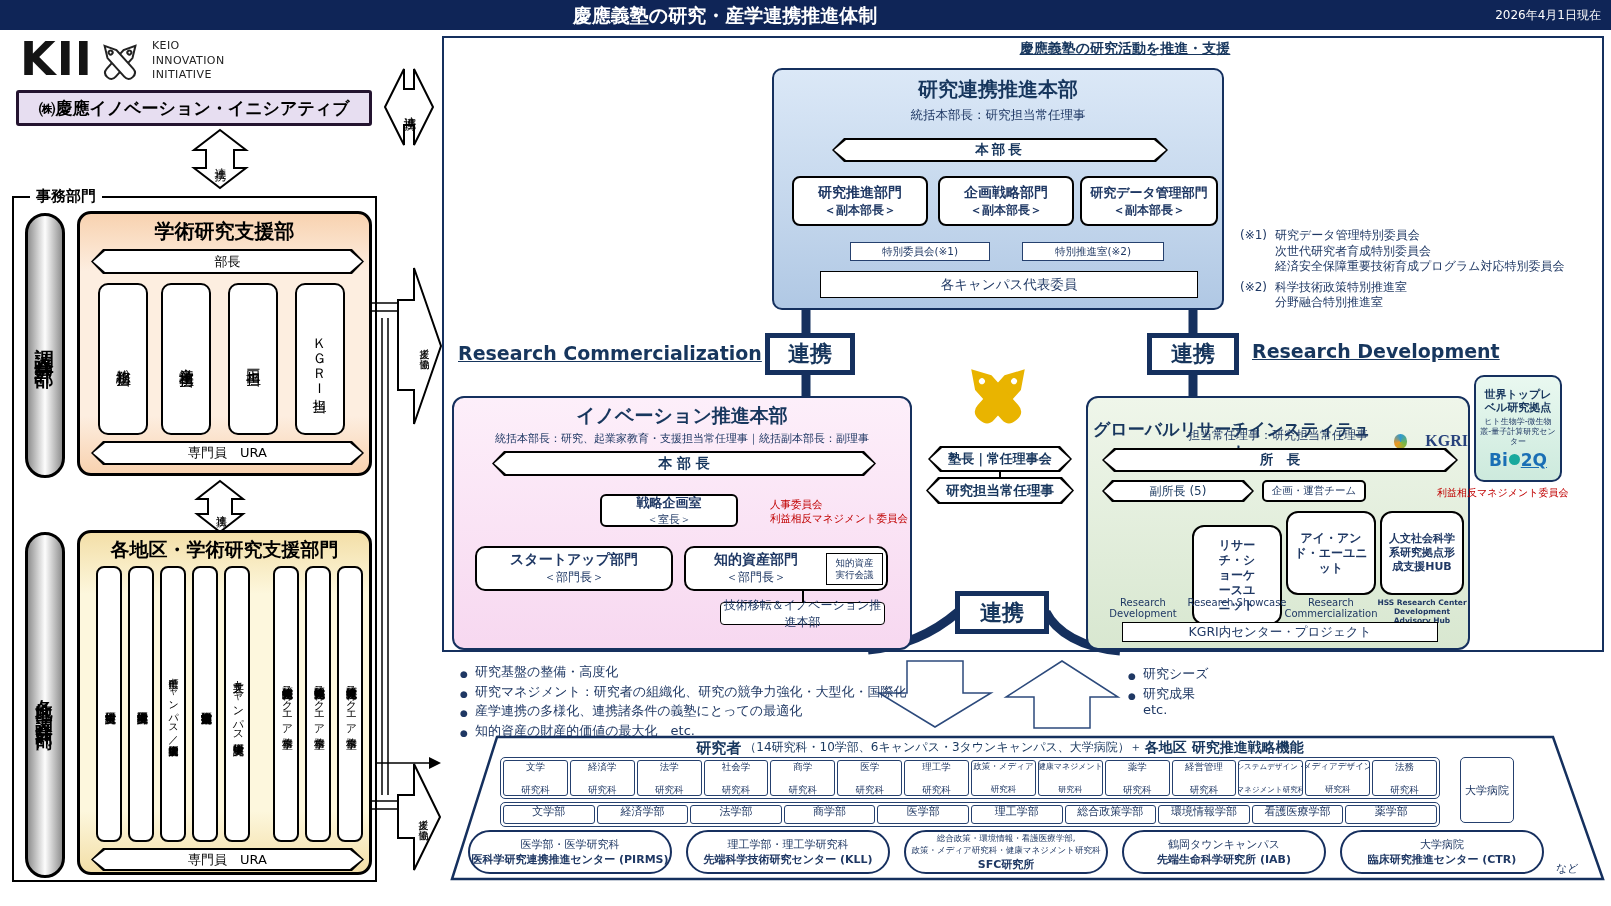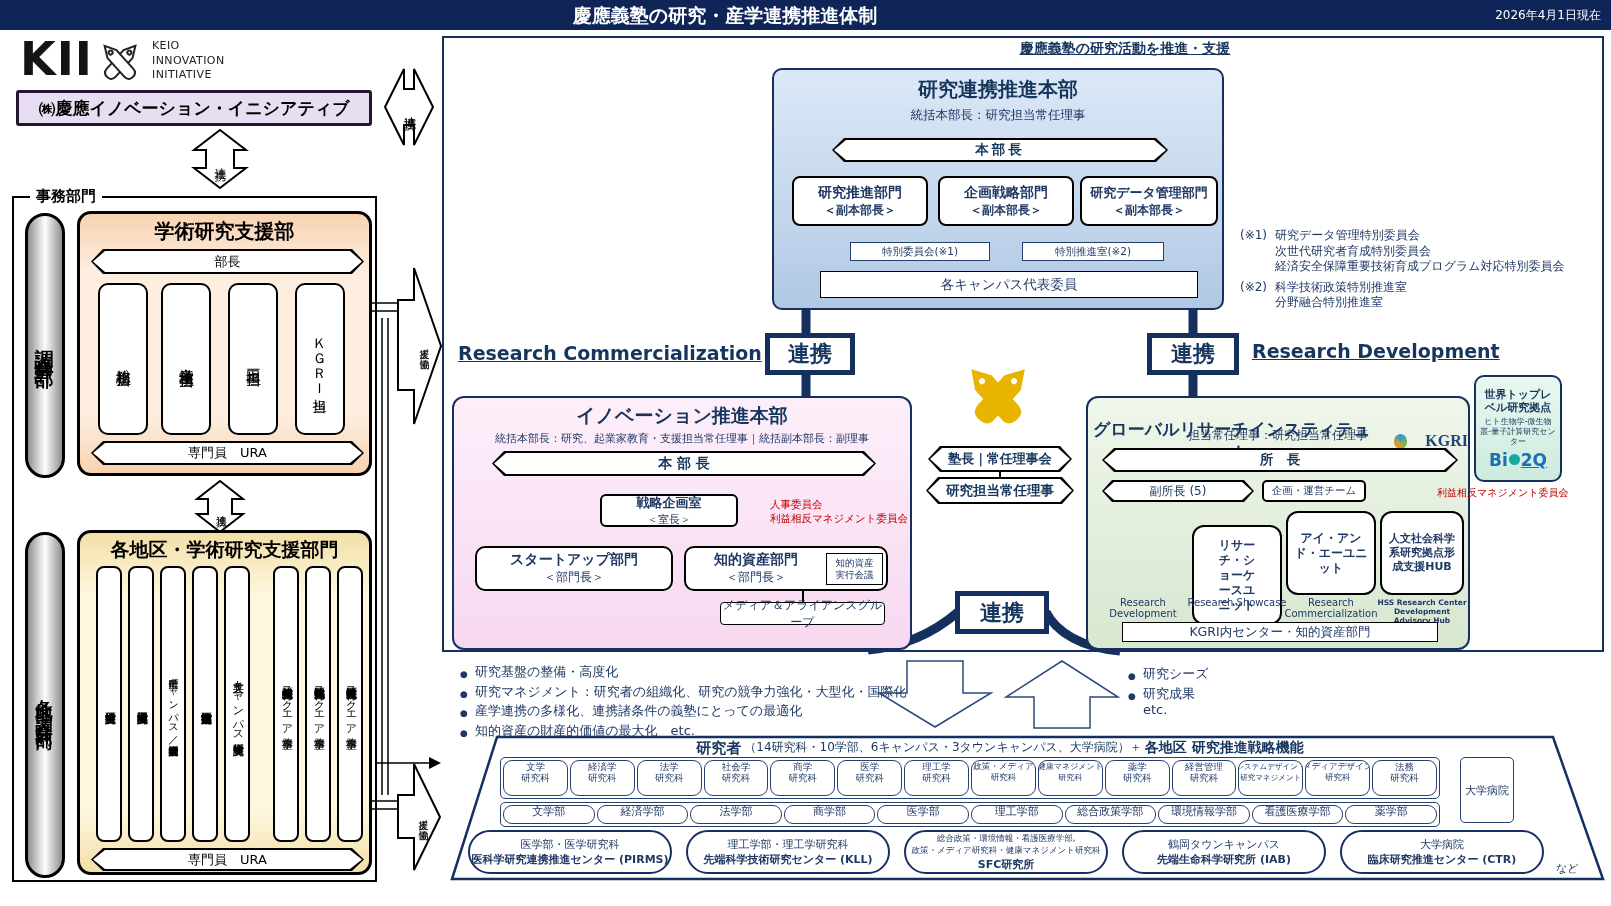--- a/index.html
+++ b/index.html
@@ -8,21 +8,21 @@
 .a{position:absolute}
 .cc{display:flex;align-items:center;justify-content:center;text-align:center}
 .col{display:flex;flex-direction:column;align-items:center;justify-content:center;text-align:center}
 .vt{writing-mode:vertical-rl;text-orientation:upright;letter-spacing:1px}
 .bold{font-weight:bold}
 .red{color:#c00000}
 .hex{--n:12px;clip-path:polygon(var(--n) 0,calc(100% - var(--n)) 0,100% 50%,calc(100% - var(--n)) 100%,var(--n) 100%,0 50%);background:#000}
 .hex>div{position:absolute;inset:2px;background:#fff;clip-path:polygon(var(--n) 0,calc(100% - var(--n)) 0,100% 50%,calc(100% - var(--n)) 100%,var(--n) 100%,0 50%);display:flex;align-items:center;justify-content:center;text-align:center}
 .wb{background:#fff;border:2px solid #000;border-radius:8px}
 .rk{background:#fff;border:5px solid #15305e;color:#17365d;font-size:22px;font-weight:bold;display:flex;align-items:center;justify-content:center;z-index:3}
-.cell{border:1px solid #25406e;border-radius:9px;background:#fff;display:flex;flex-direction:column;align-items:center;justify-content:flex-start;text-align:center;flex:1;line-height:11px;font-size:9.5px;color:#1f3864;overflow:hidden;white-space:nowrap}
+.cell{border:1px solid #25406e;border-radius:3px;background:#fff;display:flex;flex-direction:column;align-items:center;justify-content:space-between;text-align:center;flex:1;line-height:11px;font-size:9.5px;color:#1f3864;overflow:hidden;white-space:nowrap}
 .rowbox{border:1.5px solid #25406e;border-radius:5px;background:#fff;display:flex;gap:2px;padding:2px}
 .oval{border:2px solid #17305f;border-radius:24px;background:#fff;display:flex;flex-direction:column;align-items:center;justify-content:center;text-align:center;color:#1f3864}
 ul{list-style:none}
 li{position:relative;padding-left:15px}
 li::before{content:"●";position:absolute;left:0;font-size:9px;top:3px}
 </style>
 </head>
 <body>
 
 <div id="page">
@@ -267,21 +267,21 @@
       <div class="a col" style="left:4px;top:0;width:132px;height:100%">
         <div class="bold" style="font-size:14px">知的資産部門</div>
         <div style="font-size:12px">＜部門長＞</div>
       </div>
       <div class="a col" style="left:140px;top:5px;width:57px;height:32px;border:1px solid #000;font-size:9.5px;line-height:12px">
         <div>知的資産</div>
         <div>実行会議</div>
       </div>
     </div>
     <div class="a" style="left:348px;top:193px;width:2px;height:11px;background:#000"></div>
-    <div class="a cc" style="left:266px;top:204px;width:165px;height:23px;background:#fff;border:1.5px solid #000;border-radius:4px;font-size:12px">メディア＆アライアンスグループ</div>
+    <div class="a cc" style="left:266px;top:204px;width:165px;height:23px;background:#fff;border:1.5px solid #000;border-radius:4px;font-size:12px">技術移転＆イノベーション推進本部</div>
   </div>
 
   <div class="a" style="left:1086px;top:396px;width:384px;height:254px;border:2.5px solid #15305e;border-radius:12px;background:linear-gradient(180deg,#eff6ea,#d8e7d0);z-index:2">
     <div class="a cc" style="left:0;top:20px;width:100%;gap:18px">
       <span class="bold" style="font-size:17px;color:#17365d">グローバルリサーチインスティテュート</span>
       <span style="width:15px;height:15px;border-radius:50%;background:conic-gradient(#2f9ad0,#79b843,#f0971f,#2f9ad0);display:inline-block"></span>
       <span class="bold" style="font-family:'Liberation Serif',serif;font-size:16px;color:#27427c">KGRI</span>
     </div>
     <div class="a" style="left:0;top:29px;width:100%;text-align:center;font-size:12px">担当常任理事：研究担当常任理事</div>
     <div class="a hex" style="left:14px;top:50px;width:356px;height:24px">
@@ -301,21 +301,21 @@
     <div class="a cc" style="left:198px;top:113px;width:90px;height:84px;background:#fff;border:2px solid #000;border-radius:12px;padding:3px">
         <span class="bold" style="font-size:12px;line-height:15px">アイ・アンド・エーユニット</span>
       </div>
     <div class="a cc" style="left:292px;top:113px;width:84px;height:84px;background:#fff;border:2px solid #000;border-radius:12px;padding:3px">
         <span class="bold" style="font-size:11px;line-height:14px">人文社会科学系研究拠点形成支援HUB</span>
       </div>
     <div class="a" style="left:2px;top:199px;width:106px;text-align:center;font-size:10px">Research Development</div>
     <div class="a" style="left:96px;top:199px;width:106px;text-align:center;font-size:10px">Research Showcase</div>
     <div class="a" style="left:190px;top:199px;width:106px;text-align:center;font-size:10px;line-height:11px">Research Commercialization</div>
     <div class="a bold" style="left:288px;top:200px;width:92px;text-align:center;font-size:7.5px;line-height:9px">HSS Research Center Development Advisory Hub</div>
-    <div class="a cc" style="left:34px;top:224px;width:316px;height:20px;background:#fff;border:1.5px solid #000;font-size:12.5px">KGRI内センター・知的資産部門</div>
+    <div class="a cc" style="left:34px;top:224px;width:316px;height:20px;background:#fff;border:1.5px solid #000;font-size:12.5px">KGRI内センター・プロジェクト</div>
   </div>
   <div class="a red" style="left:1437px;top:486px;font-size:10px;z-index:3">利益相反マネジメント委員会</div>
 
   <div class="a col" style="left:1474px;top:375px;width:88px;height:107px;border:2px solid #15305e;border-radius:10px;background:linear-gradient(180deg,#e9f8f0,#cdeadd);z-index:3;padding:3px">
     <div class="bold" style="font-size:11px;line-height:13px;color:#17365d">世界トップレベル研究拠点</div>
     <div style="font-size:8px;line-height:10px;margin-top:3px">ヒト生物学-微生物叢-量子計算研究センター</div>
     <div style="margin-top:3px;font-weight:bold;font-size:17px;color:#1a6fb5;display:flex;align-items:center">
       <span>Bi</span>
         <span style="width:11px;height:11px;border-radius:50%;background:#18a99d;display:inline-block;margin:0 1px"></span>
         <span style="text-decoration:underline">2Q</span>
@@ -382,21 +382,21 @@
     <div class="cell">
         <span>薬学</span>
         <span>研究科</span>
       </div>
     <div class="cell">
         <span>経営管理</span>
         <span>研究科</span>
       </div>
     <div class="cell" style="font-size:7.5px">
         <span>システムデザイン・</span>
-        <span>研究マネジメント</span>
+        <span>マネジメント研究科</span>
       </div>
     <div class="cell" style="font-size:8.5px">
         <span>メディアデザイン</span>
         <span>研究科</span>
       </div>
     <div class="cell">
         <span>法務</span>
         <span>研究科</span>
       </div>
   </div>

